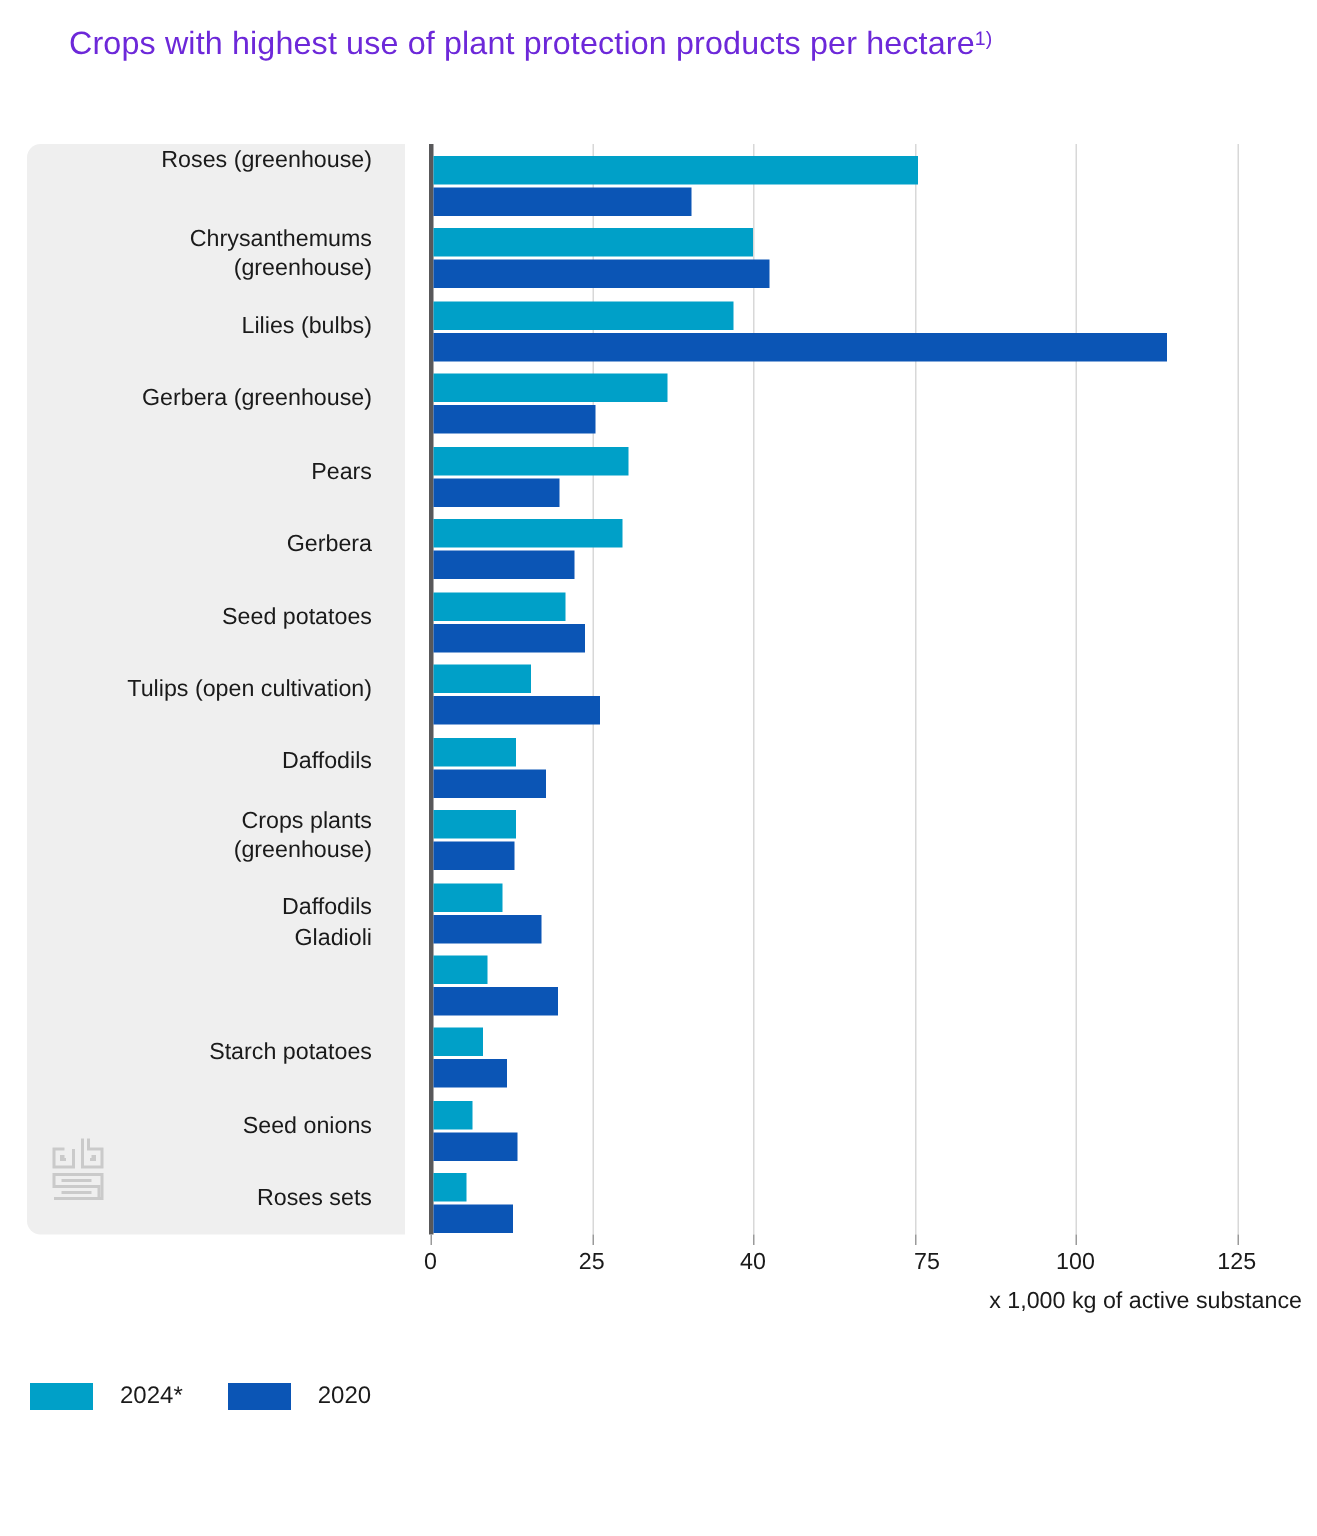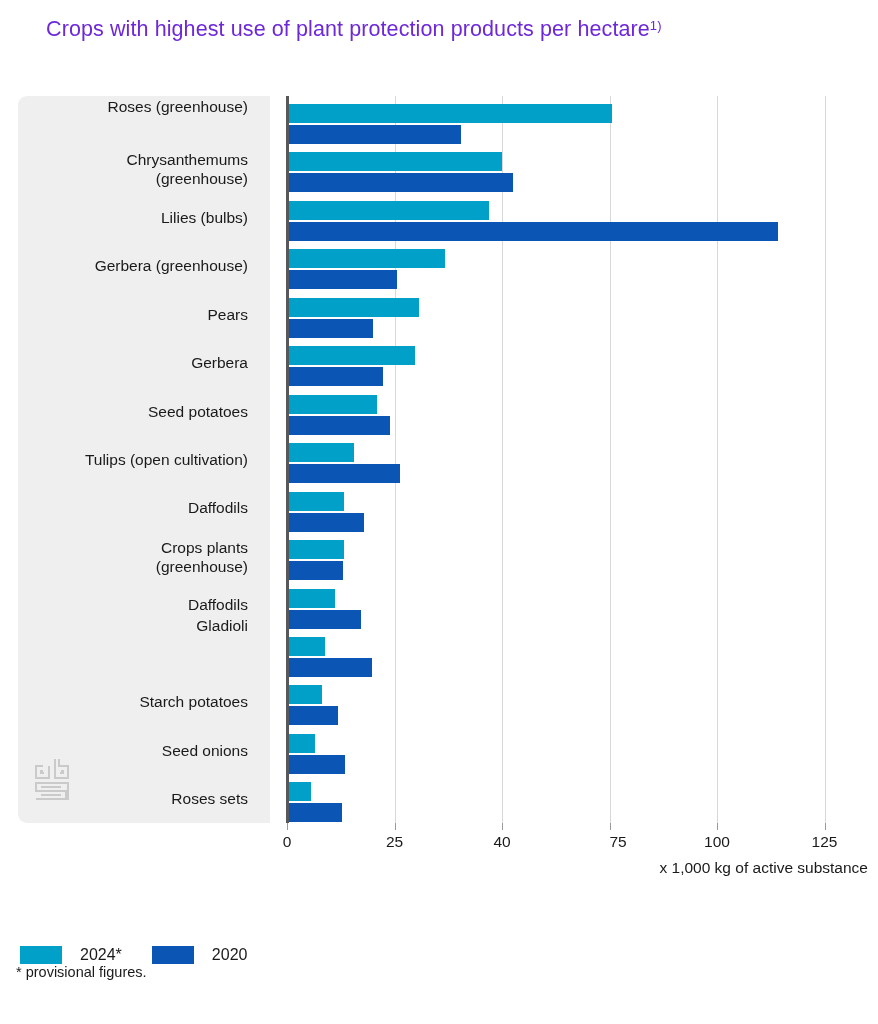--- a/index.html
+++ b/index.html
@@ -143,21 +143,20 @@
   }
 
   
   #legend {
     position: absolute;
     left: 20px;
     top: 922px;
     display: flex;
     align-items: center;
     gap: 30px;
-    margin-top: 24px;
   }
   .legend-item {
     display: flex;
     align-items: center;
   }
   .legend-swatch {
     width: 42px;
     height: 18px;
     display: inline-block;
   }
@@ -291,14 +290,13 @@
     <span class="legend-swatch" style="background: rgb(0, 160, 200);"></span>
     <span class="legend-text">2024*</span>
   </div>
   <div class="legend-item">
     <span class="legend-swatch" style="background: rgb(11, 85, 181);"></span>
     <span class="legend-text">2020</span>
   </div>
 </div>
 
 <div id="footnotes">
-  <div class="fn">* provisional figures.</div>
 </div>
 
 </body></html>

